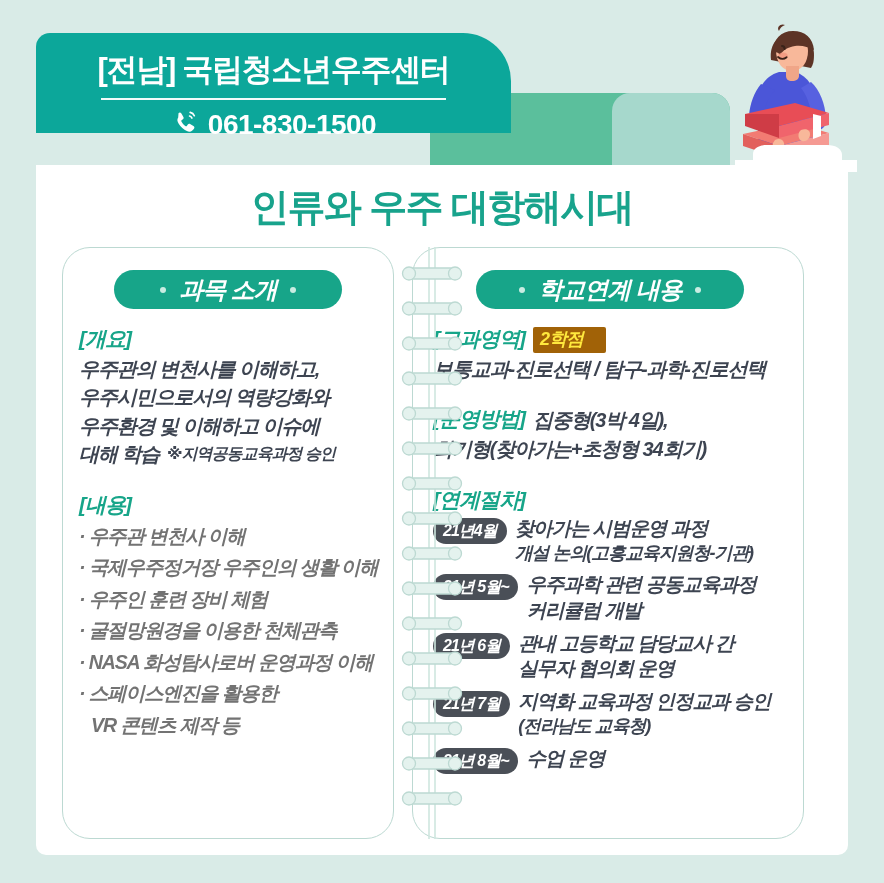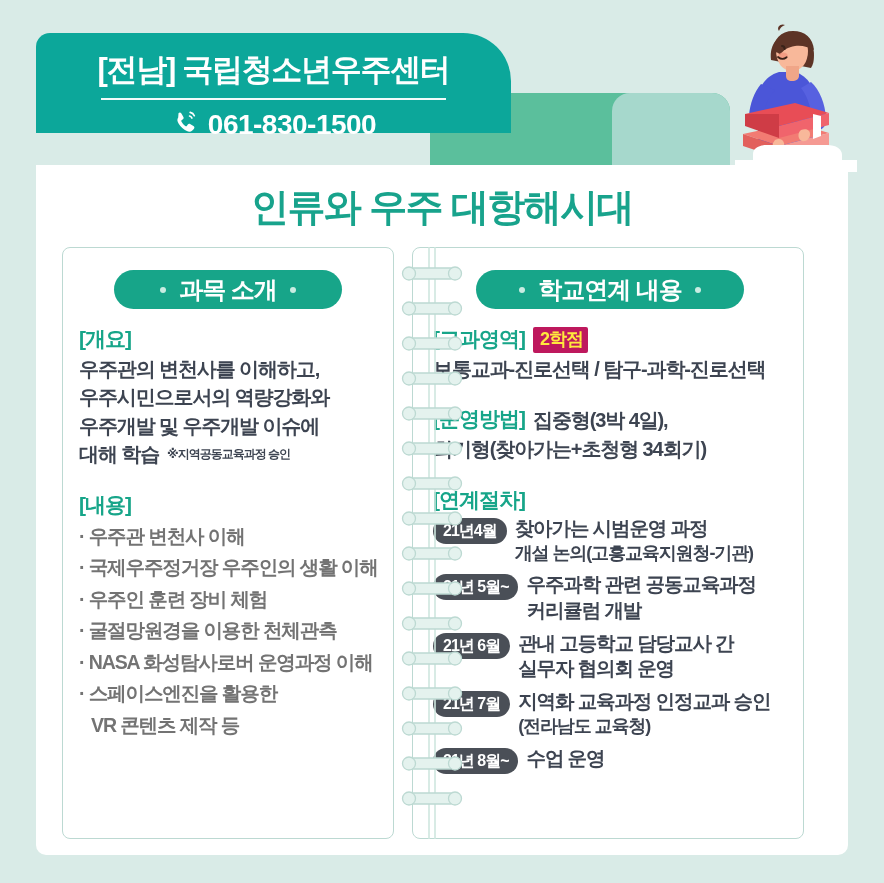--- a/index.html
+++ b/index.html
@@ -112,22 +112,23 @@
   .panels {
     position: relative;
     display: flex;
     margin: 14px 26px 0 26px;
     gap: 18px;
     height: 592px;
   }
   .panel {
     background: #ffffff;
     border: 1.4px solid #bcd9d2;
-    border-radius: 8px;
+    border-radius: 28px;
     padding: 22px 16px 10px 16px;
+    font-style: italic;
   }
   .panel-left  { width: 332px; }
   .panel-right { width: 392px; padding-left: 20px; }
 
   
   .spiral {
     position: absolute;
     left: 336px;
     top: 0;
     width: 68px;
@@ -171,21 +172,21 @@
   }
   .body-line {
     color: #3d4451;
     font-size: 20px;
     font-weight: bold;
     letter-spacing: -1.1px;
     line-height: 1.42;
     white-space: nowrap;
   }
   .note {
-    font-size: 12px;
+    font-size: 16px;
     letter-spacing: -1px;
   }
   .gap-md { height: 22px; }
 
   .bullet-line {
     color: #737373;
     font-size: 19.5px;
     font-weight: bold;
     letter-spacing: -1.1px;
     line-height: 1.62;
@@ -194,26 +195,26 @@
   .bullet-cont { padding-left: 12px; }
 
   
   .inline-row {
     display: flex;
     align-items: center;
     gap: 8px;
     white-space: nowrap;
   }
   .credit-chip {
-    background: #be185d;
+    background: #a16207;
     color: #ffe93d;
     font-size: 18px;
     font-weight: bold;
     letter-spacing: -1px;
-    padding: 1px 5px 2px 7px;
+    padding: 1px 23px 2px 7px;
     border-radius: 2px;
     line-height: 1.25;
   }
   .inline-val {
     color: #3d4451;
     font-size: 20px;
     font-weight: bold;
     letter-spacing: -1.1px;
   }
 
@@ -323,21 +324,21 @@
 
         <div class="badge-pill badge-left">
           <span class="badge-dot"></span>
           <span>과목 소개</span>
           <span class="badge-dot"></span>
         </div>
 
         <div class="heading">[개요]</div>
         <div class="body-line">우주관의 변천사를 이해하고,</div>
         <div class="body-line">우주시민으로서의 역량강화와</div>
-        <div class="body-line">우주개발 및 우주개발 이슈에</div>
+        <div class="body-line">우주환경 및 이해하고 이슈에</div>
         <div class="inline-row">
           <span class="body-line">대해 학습</span>
           <span class="body-line note">※지역공동교육과정 승인</span>
         </div>
 
         <div class="gap-md"></div>
 
         <div class="heading">[내용]</div>
         <div class="bullet-line">· 우주관 변천사 이해</div>
         <div class="bullet-line">· 국제우주정거장 우주인의 생활 이해</div>

